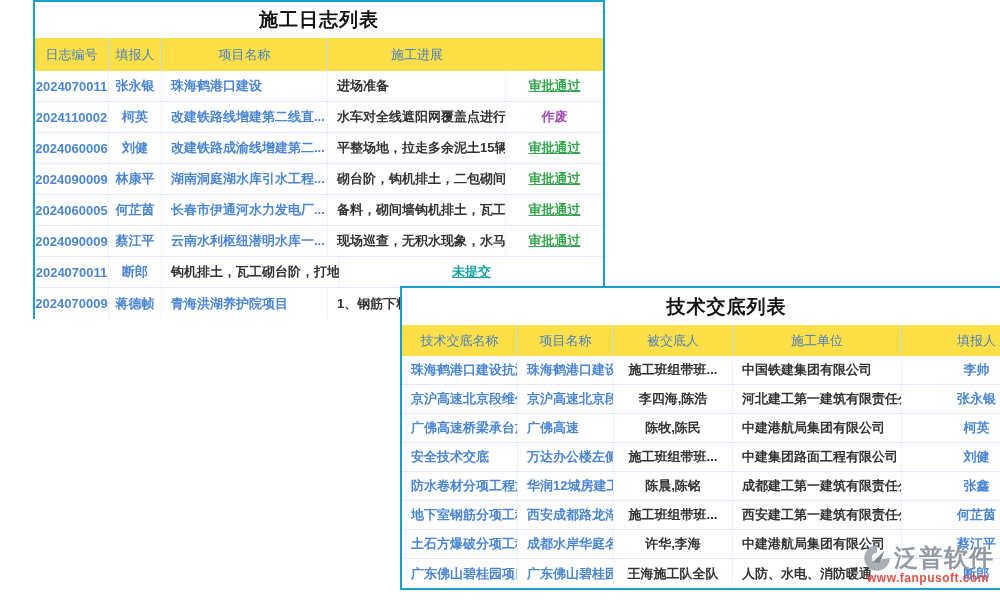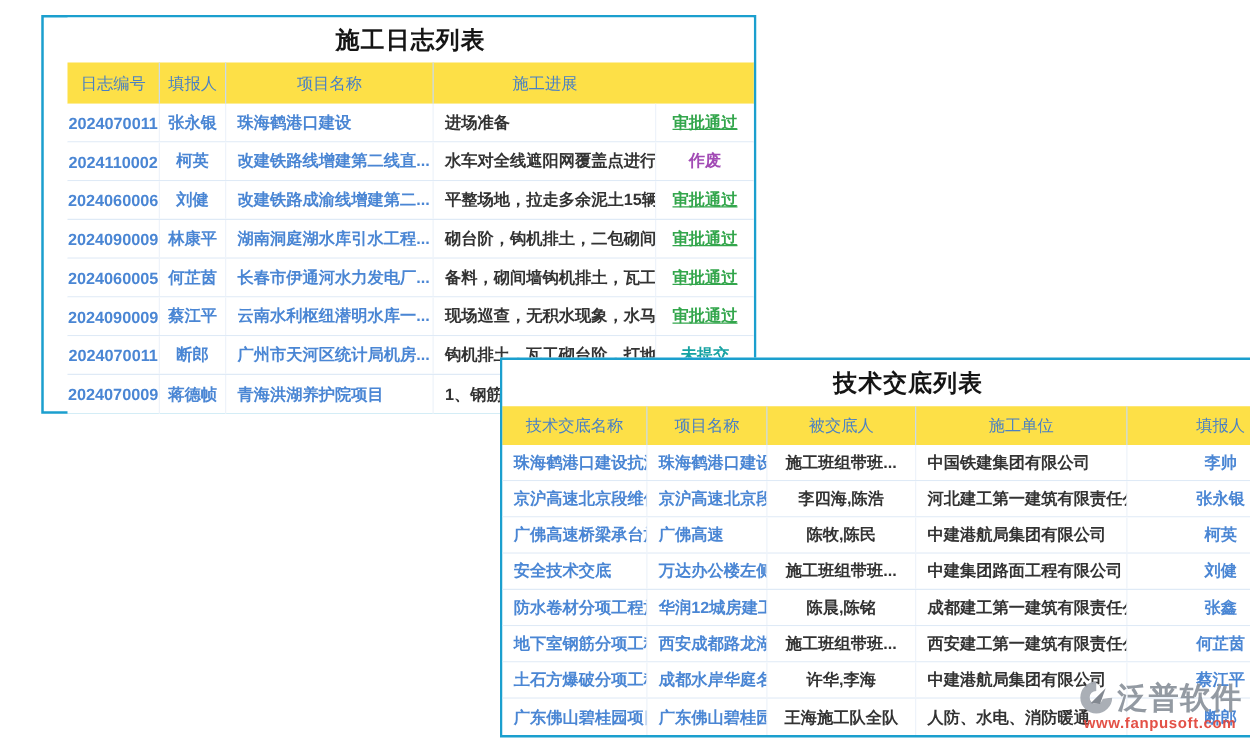--- a/index.html
+++ b/index.html
@@ -1,19 +1,19 @@
 <!DOCTYPE html>
 <html><head>
 <meta charset="utf-8">
 <style>
   html,body{margin:0;padding:0;background:#fff;}
   .stage{position:relative;width:1000px;height:600px;background:#ffffff;overflow:hidden;
          font-family:"Liberation Sans","DejaVu Sans",sans-serif;}
   .tbl{position:absolute;background:#ffffff;border:2px solid #1b9fce;box-sizing:border-box;}
-  #log-table{left:33px;top:12px;width:572px;height:319px;z-index:1;padding-left:19px;}
+  #log-table{left:33px;top:0;width:572px;height:319px;z-index:1;}
   #disclosure-table{left:400px;top:286px;width:653px;height:304px;z-index:2;}
   .tbl-title{display:flex;align-items:center;justify-content:center;font-size:19px;font-weight:bold;
              color:#151515;letter-spacing:1px;background:#fff;}
   #log-table .tbl-title{height:36px;}
   #disclosure-table .tbl-title{height:37px;}
   .thead{display:flex;background:#fde047;}
   #log-table .thead{height:33px;}
   #disclosure-table .thead{height:31px;}
   .hcell{display:flex;align-items:center;justify-content:center;font-size:13px;color:#4a80c4;
          border-right:1px solid #c9daed;box-sizing:border-box;white-space:nowrap;overflow:hidden;}
@@ -89,21 +89,20 @@
         <div class="trow">
           <div class="bcell t1c0 link">2024090009</div>
           <div class="bcell t1c1 link">蔡江平</div>
           <div class="bcell t1c2 al link">云南水利枢纽潜明水库一...</div>
           <div class="bcell t1c3 al">现场巡查，无积水现象，水马...</div>
           <div class="bcell t1c4 st-approved">审批通过</div>
         </div>
         <div class="trow">
           <div class="bcell t1c0 link">2024070011</div>
           <div class="bcell t1c1 link">断郎</div>
-          <div class="bcell t1c2 al link">广州市天河区统计局机房...</div>
           <div class="bcell t1c3 al">钩机排土，瓦工砌台阶，打地...</div>
           <div class="bcell t1c4 st-unsubmitted">未提交</div>
         </div>
         <div class="trow">
           <div class="bcell t1c0 link">2024070009</div>
           <div class="bcell t1c1 link">蒋德帧</div>
           <div class="bcell t1c2 al link">青海洪湖养护院项目</div>
           <div class="bcell t1c3 al">1、钢筋下料；</div>
           <div class="bcell t1c4 st-none"></div>
         </div>

